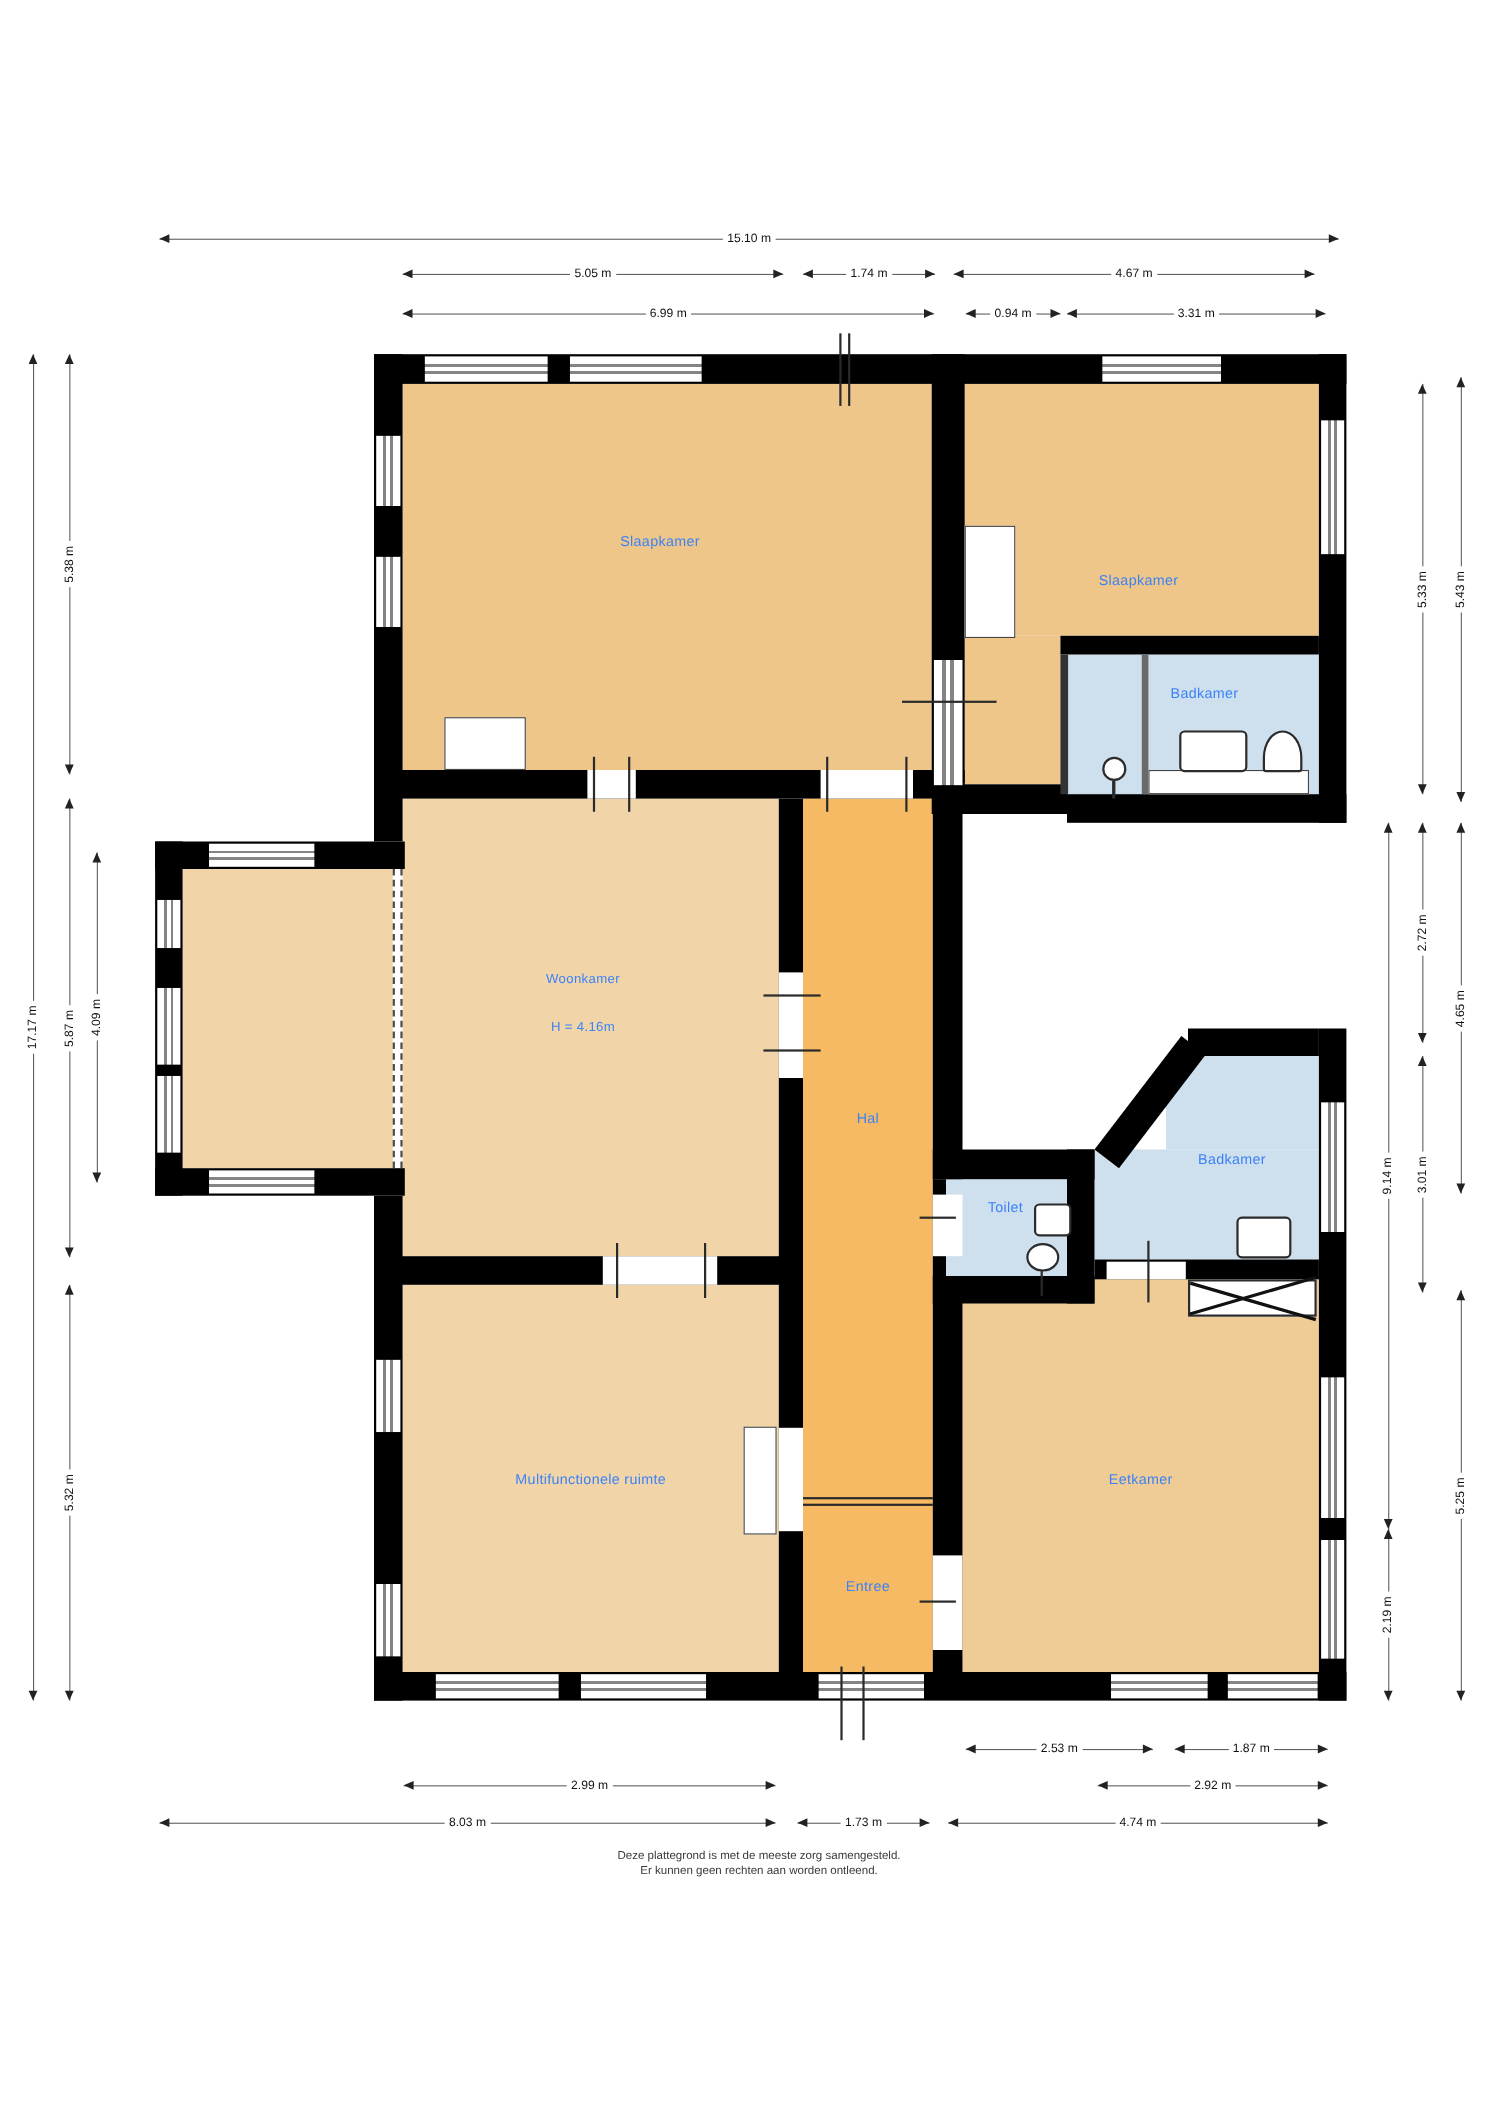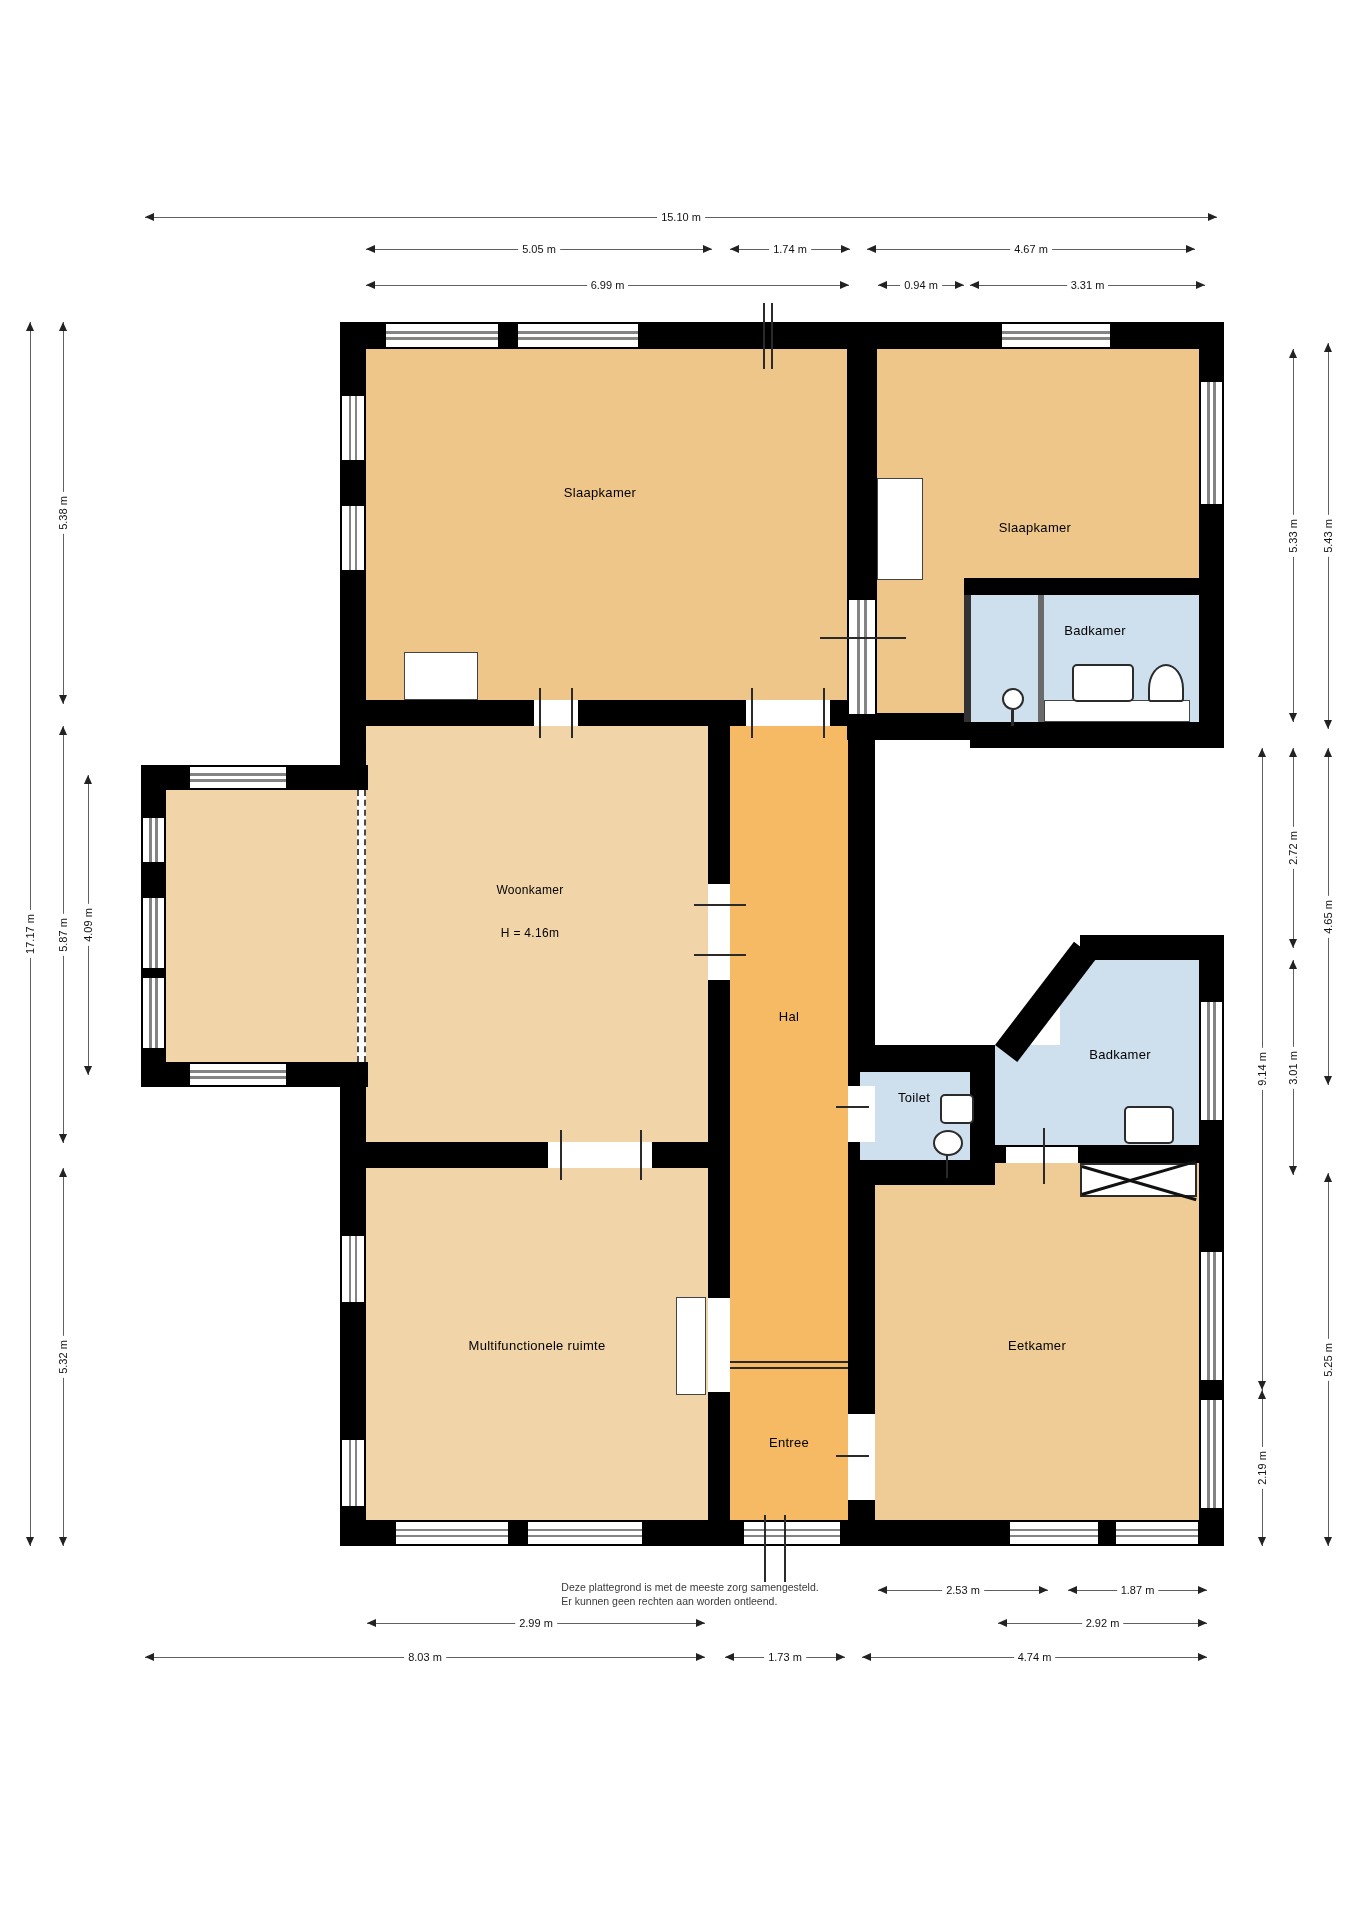--- a/index.html
+++ b/index.html
@@ -16,34 +16,34 @@
   .gap{position:absolute;background:#fff;}
   .tick{position:absolute;background:#2a2a2a;}
   .dash{position:absolute;width:0;border-left:2px dashed #4a4a4a;}
   .fx{position:absolute;background:#fff;border:2px solid #2b2b2b;box-sizing:border-box;}
   .fx-rbox{border-radius:5px;}
   .fx-circle{border-radius:50%;}
   .fx-ellipse{border-radius:50%;}
   .fx-arch{border-radius:50% 50% 3px 3px / 65% 65% 3px 3px;}
   .fx-box{border-width:1px;border-color:#444;}
   .xline{position:absolute;height:2.5px;background:#111;transform-origin:0 50%;}
-  .room-label{position:absolute;transform:translate(-50%,-50%);color:#000000;white-space:nowrap;
+  .room-label{position:absolute;transform:translate(-50%,-50%);color:#3b82f6;white-space:nowrap;
               letter-spacing:.3px;z-index:30;}
   .dim{position:absolute;z-index:25;}
   .dim-line-h{position:absolute;left:0;right:0;top:5.5px;height:1px;background:#606060;}
   .dim-line-v{position:absolute;top:0;bottom:0;left:5.5px;width:1px;background:#606060;}
   .ah{position:absolute;width:0;height:0;}
   .ah-l{left:0;top:2px;border-top:4px solid transparent;border-bottom:4px solid transparent;border-right:9px solid #222;}
   .ah-r{right:0;top:2px;border-top:4px solid transparent;border-bottom:4px solid transparent;border-left:9px solid #222;}
   .ah-t{top:0;left:2px;border-left:4px solid transparent;border-right:4px solid transparent;border-bottom:9px solid #222;}
   .ah-b{bottom:0;left:2px;border-left:4px solid transparent;border-right:4px solid transparent;border-top:9px solid #222;}
   .dim-t{position:absolute;left:50%;top:50%;transform:translate(-50%,-50%);background:#fff;
          padding:0 4px;font-size:11px;color:#111;white-space:nowrap;}
   .dim-v .dim-t{transform:translate(-50%,-50%) rotate(-90deg);}
-  #footer{position:absolute;left:690px;top:1580px;transform:translateX(-50%);text-align:left;
+  #footer{position:absolute;left:690px;top:1680px;transform:translateX(-50%);text-align:center;
           font-size:10.5px;color:#3a3a3a;line-height:1.35;z-index:30;}
 </style>
 </head>
 <body>
 
 <div id="plan">
   <div id="footer">
     <div>Deze plattegrond is met de meeste zorg samengesteld.</div>
     <div>Er kunnen geen rechten aan worden ontleend.</div>
   </div>

